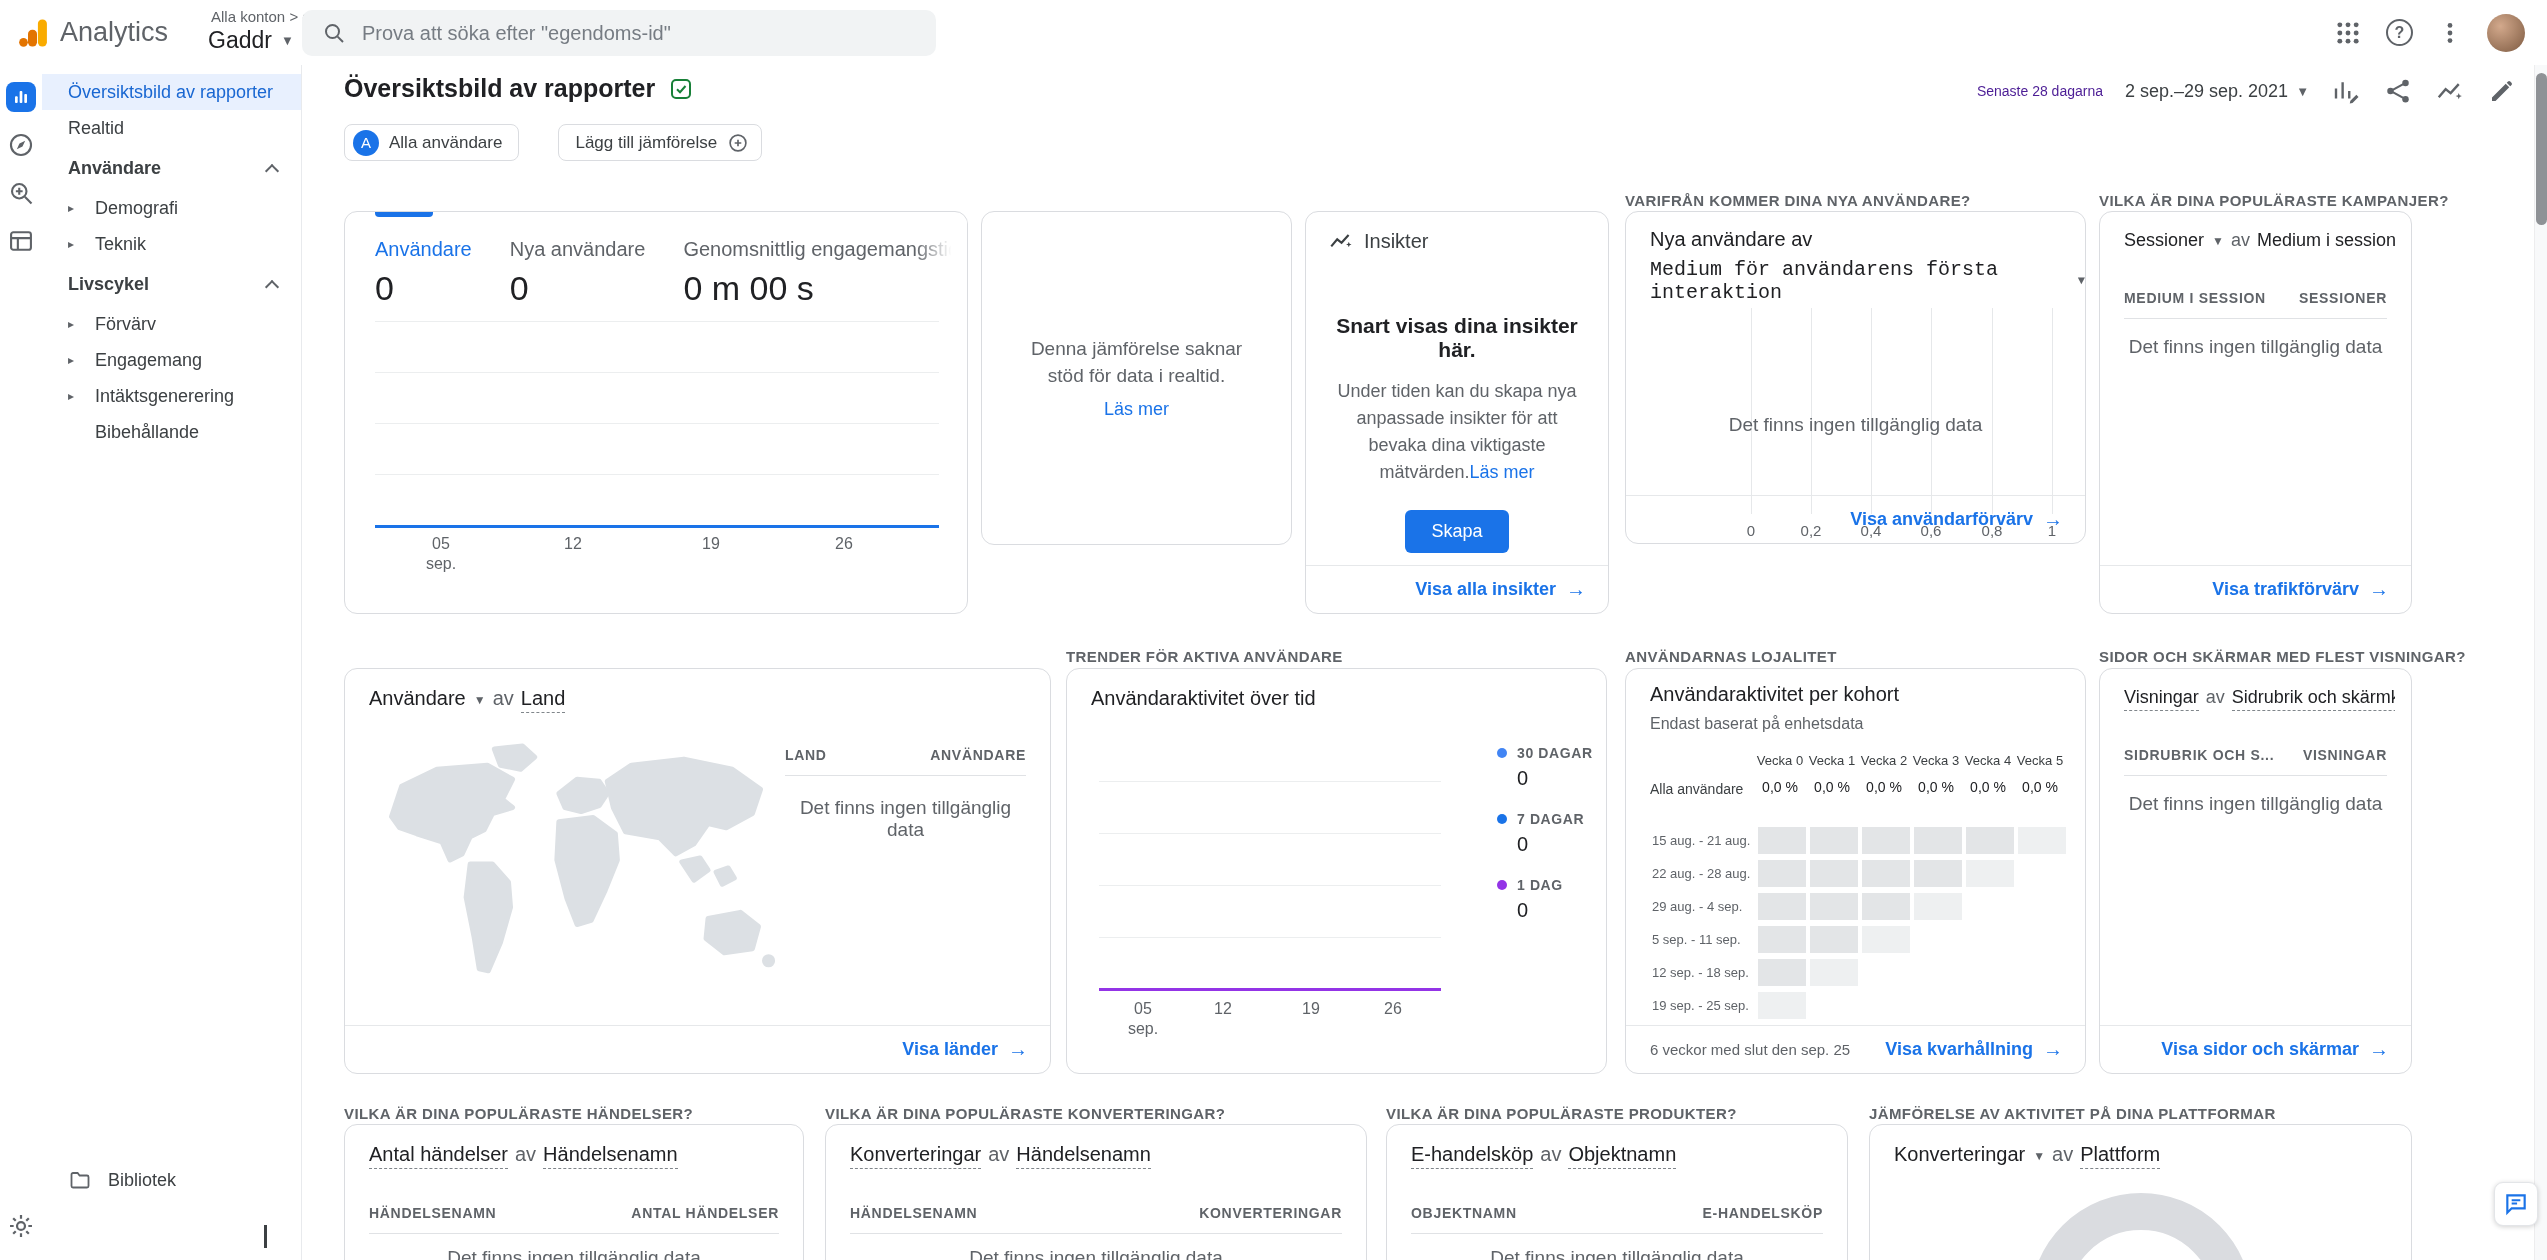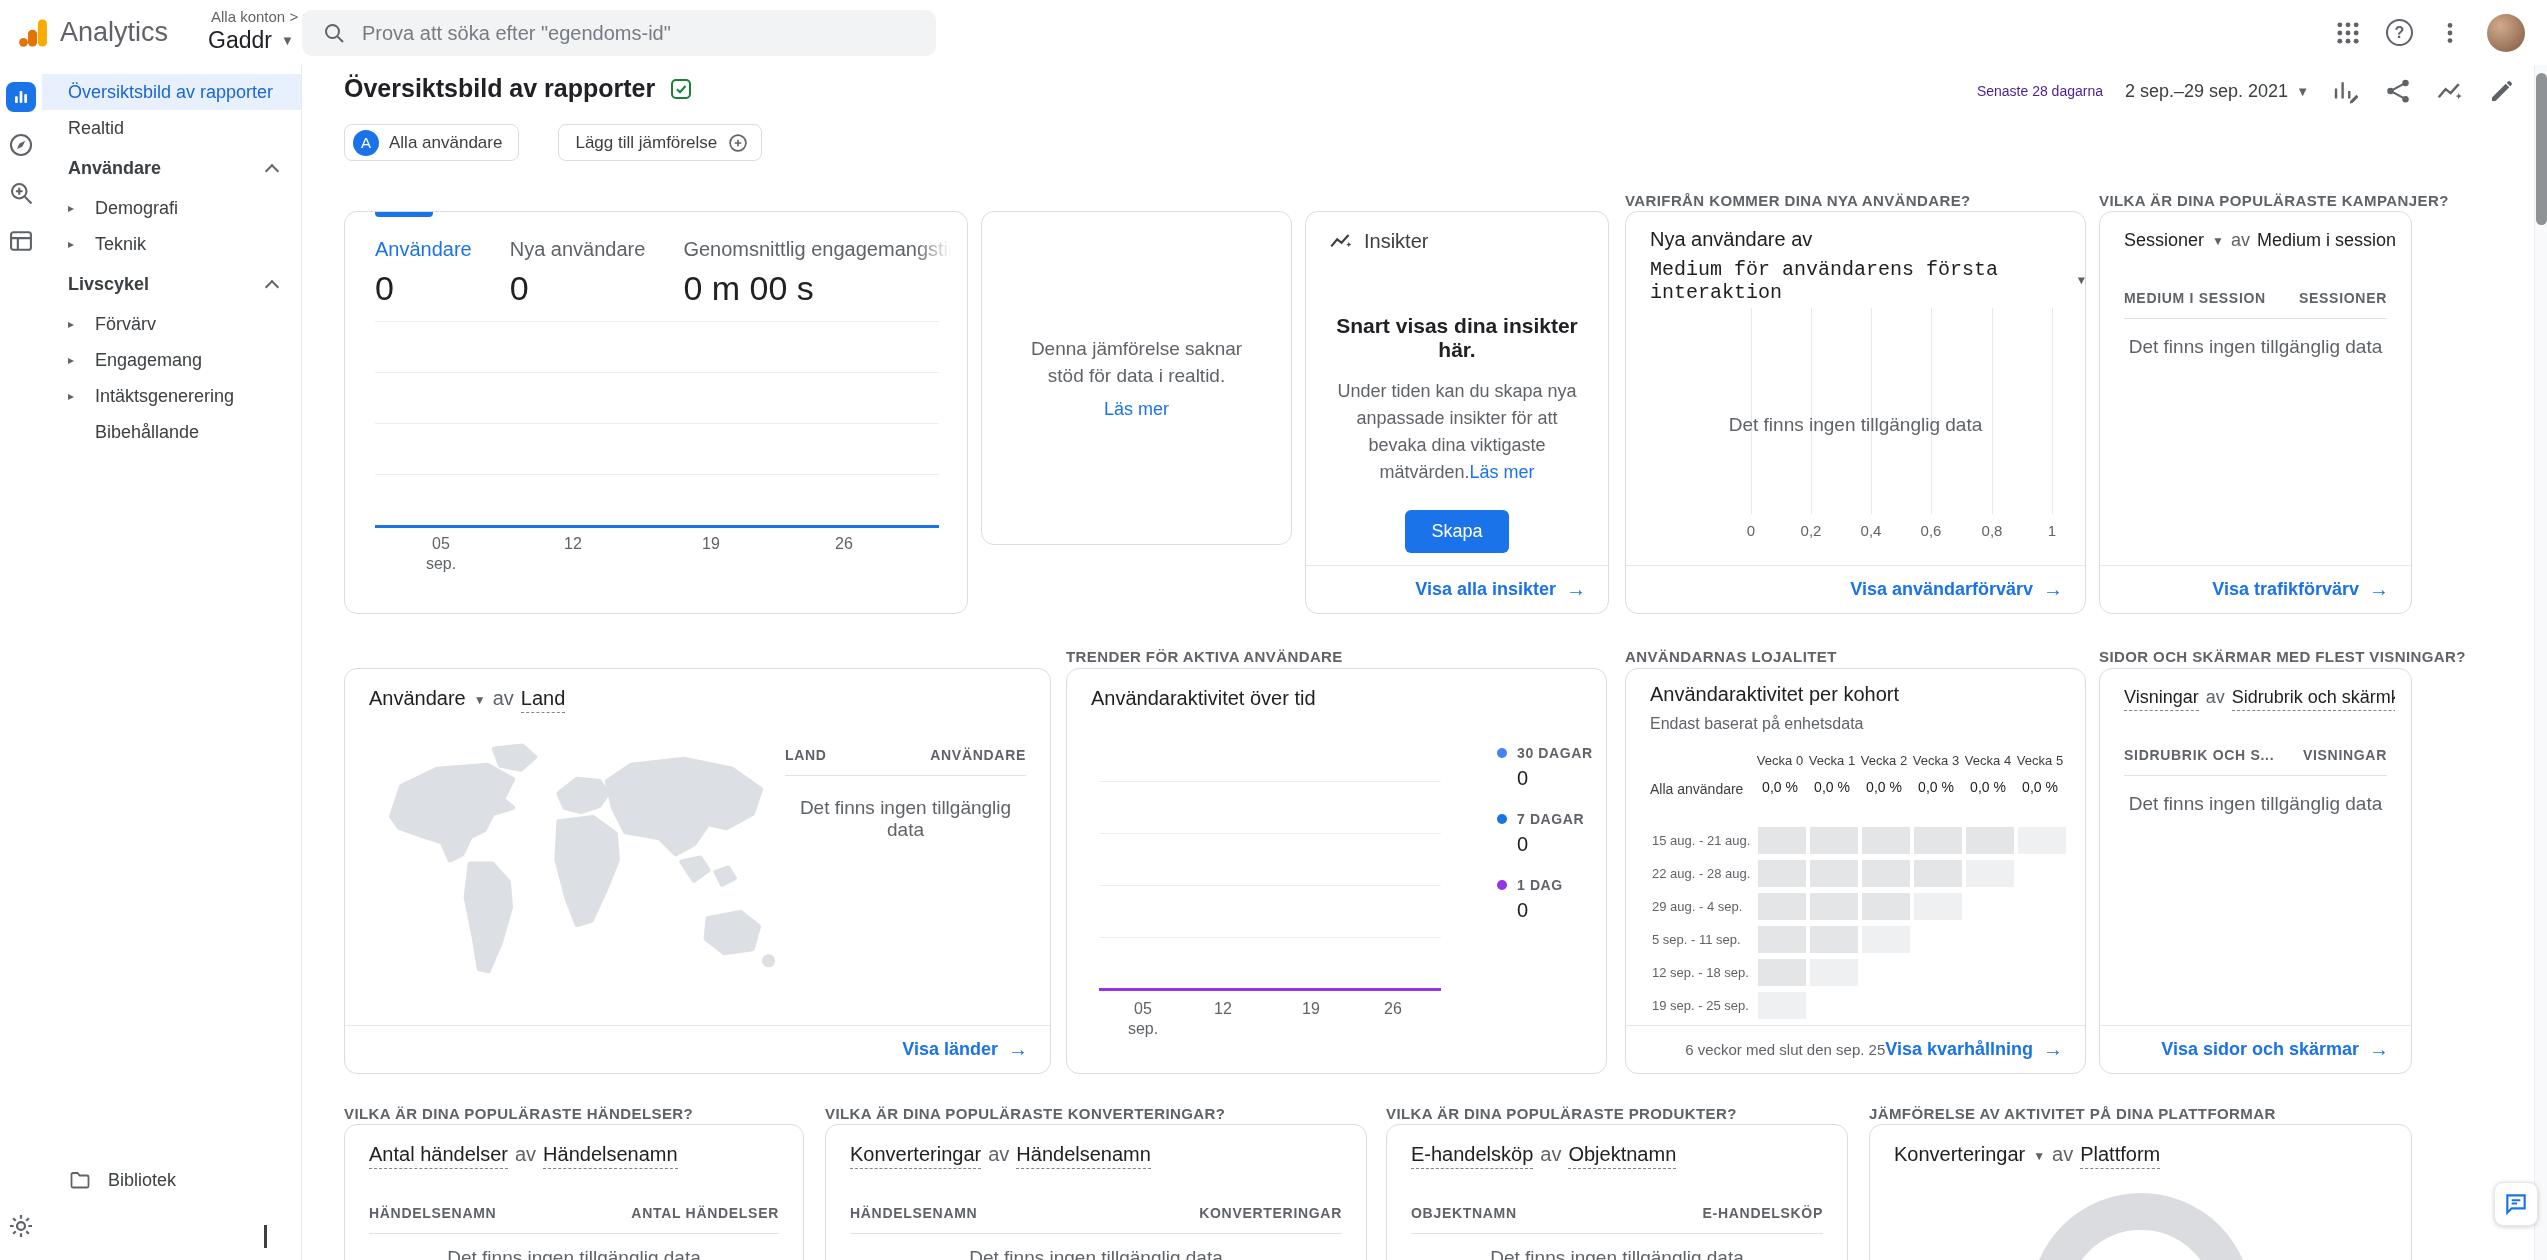--- a/index.html
+++ b/index.html
@@ -51,21 +51,21 @@
   .date-range { font-size: 18px; color: #3c4043; display: flex; align-items: center; gap: 8px; cursor: pointer; }
   .chips { position: absolute; left: 344px; top: 124px; display: flex; gap: 14px; align-items: center; }
   .chip { height: 37px; border: 1px solid #dadce0; border-radius: 8px; display: flex; align-items: center; gap: 10px; padding: 0 16px 0 8px; font-size: 17px; color: #3c4043; background: #fff; cursor: pointer; }
   .chip.add { padding: 0 12px 0 16px; margin-left: 25px; }
   .chip-badge { width: 26px; height: 26px; border-radius: 50%; background: #1a73e8; color: #fff; font-size: 15px; display: flex; align-items: center; justify-content: center; }
 
   
   .group-h { position: absolute; font-size: 15px; font-weight: bold; letter-spacing: 0.4px; color: #5f6368; white-space: nowrap; }
   .card { position: absolute; background: #fff; border: 1px solid #dadce0; border-radius: 13px; overflow: hidden; }
   .card-footer { position: absolute; left: 0; right: 0; bottom: 0; height: 48px; border-top: 1px solid #e6e8ea; display: flex; align-items: center; justify-content: flex-end; padding: 0 22px; }
-  .card-footer.split { padding-left: 24px; }
+  .card-footer.split { justify-content: space-between; padding-left: 24px; }
   .flink { font-size: 18px; color: #1a73e8; font-weight: bold; cursor: pointer; display: flex; gap: 10px; align-items: center; text-decoration: none; }
   .arrow { font-size: 20px; }
   .card-title { position: absolute; left: 24px; top: 18px; font-size: 20px; color: #202124; white-space: nowrap; display: flex; align-items: baseline; gap: 7px; max-width: calc(100% - 40px); overflow: hidden; }
   .av { color: #5f6368; }
   .dashed { border-bottom: 1px dashed #80868b; padding-bottom: 2px; cursor: pointer; }
   .caret { font-size: 12px; color: #5f6368; align-self: center; margin-left: 1px; }
   .tbl-head { position: absolute; left: 24px; right: 24px; display: flex; justify-content: space-between; font-size: 14px; letter-spacing: 0.7px; color: #5f6368; font-weight: bold; padding-bottom: 12px; border-bottom: 1px solid #e0e2e5; }
   .empty { position: absolute; font-size: 19px; color: #5f6368; text-align: center; }
   .link { font-size: 18px; color: #1a73e8; cursor: pointer; text-decoration: none; }
 
@@ -395,21 +395,21 @@
       <button class="btn-primary">Skapa</button>
     </div>
     <div class="card-footer">
       <a class="flink">
         <span>Visa alla insikter</span>
         <span class="arrow">→</span>
       </a>
     </div>
   </section>
 
-  <section class="card" style="left:1625px; top:211px; width:461px; height:403px;">
+  <section class="card" style="left:1625px; top:211px; width:461px; height:333px;">
     <div class="nt">
       <div class="nt1">Nya användare av</div>
       <div class="nt2">
         <span>Medium för användarens första interaktion</span>
         <span class="caret">▼</span>
       </div>
     </div>
     <div class="vline" style="left:125px;"></div>
     <div class="vline" style="left:185px;"></div>
     <div class="vline" style="left:245px;"></div>

